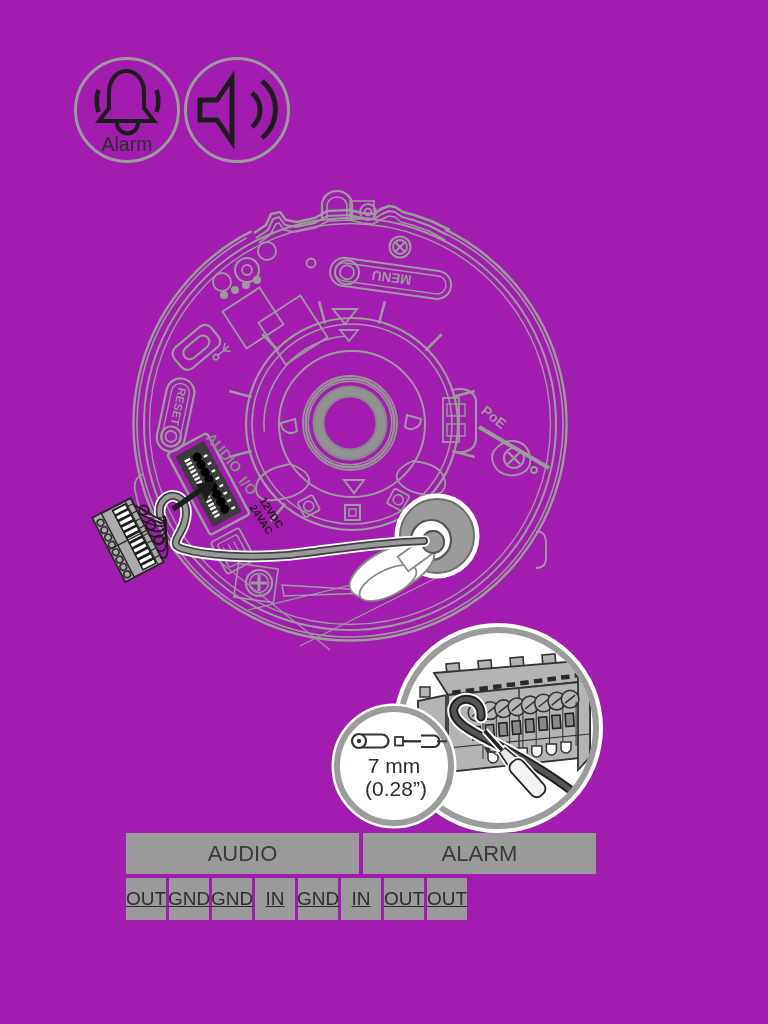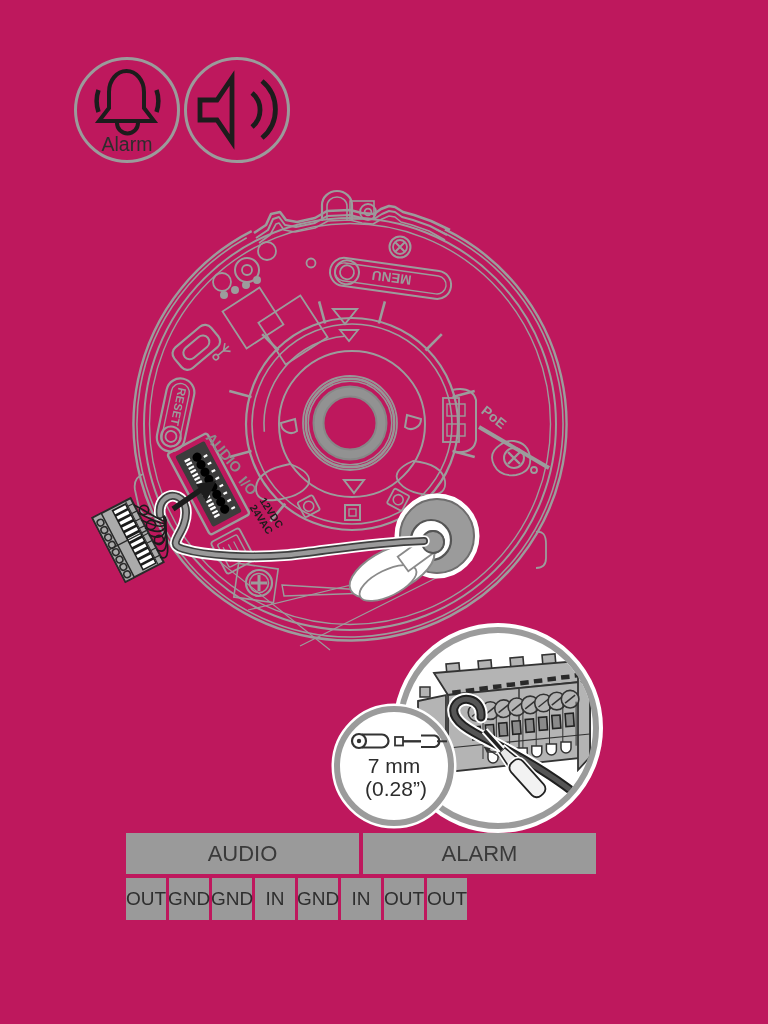--- a/index.html
+++ b/index.html
@@ -1,24 +1,24 @@
 <!DOCTYPE html>
 <html><head><meta charset="utf-8">
 <style>
   html,body{margin:0;padding:0;background:#fff;}
-  #page{position:relative;width:768px;height:1024px;background:#be185d;overflow:hidden;
+  #page{position:relative;width:768px;height:1024px;background:#a21caf;overflow:hidden;
         font-family:"Liberation Sans",sans-serif;}
   #tbl{position:absolute;left:126px;top:833px;width:470px;}
   .hrow{display:flex;height:41px;margin-bottom:4px;}
   .hcell{width:233px;background:#9a9a9a;color:#3a3a3a;font-size:22px;
          display:flex;align-items:center;justify-content:center;}
   .hcell:first-child{margin-right:4px;}
   .crow{display:flex;height:42px;}
   .ccell{width:40px;background:#9a9a9a;color:#2e2e2e;font-size:19px;
-         display:flex;align-items:center;justify-content:center;margin-right:3px;}
+         display:flex;align-items:center;justify-content:center;margin-right:3px;text-decoration:underline;}
   .ccell:last-child{margin-right:0;}
 </style></head>
 <body>
 <div id="page">
 <svg width="768" height="1024" viewBox="0 0 768 1024">
 
 <g fill="none">
   <circle cx="127" cy="110" r="51.5" stroke="#9b9b9b" stroke-width="3"></circle>
   <circle cx="237" cy="110" r="51.5" stroke="#9b9b9b" stroke-width="3"></circle>
 

